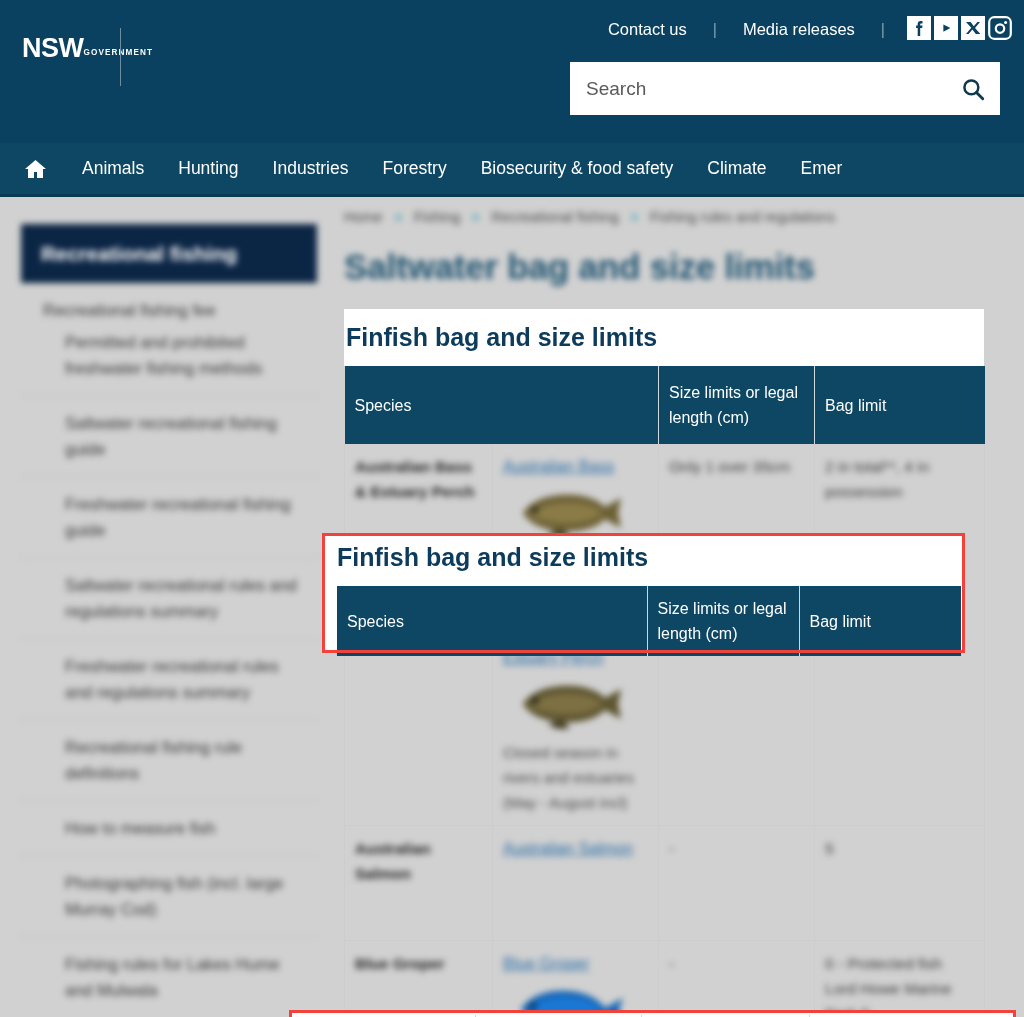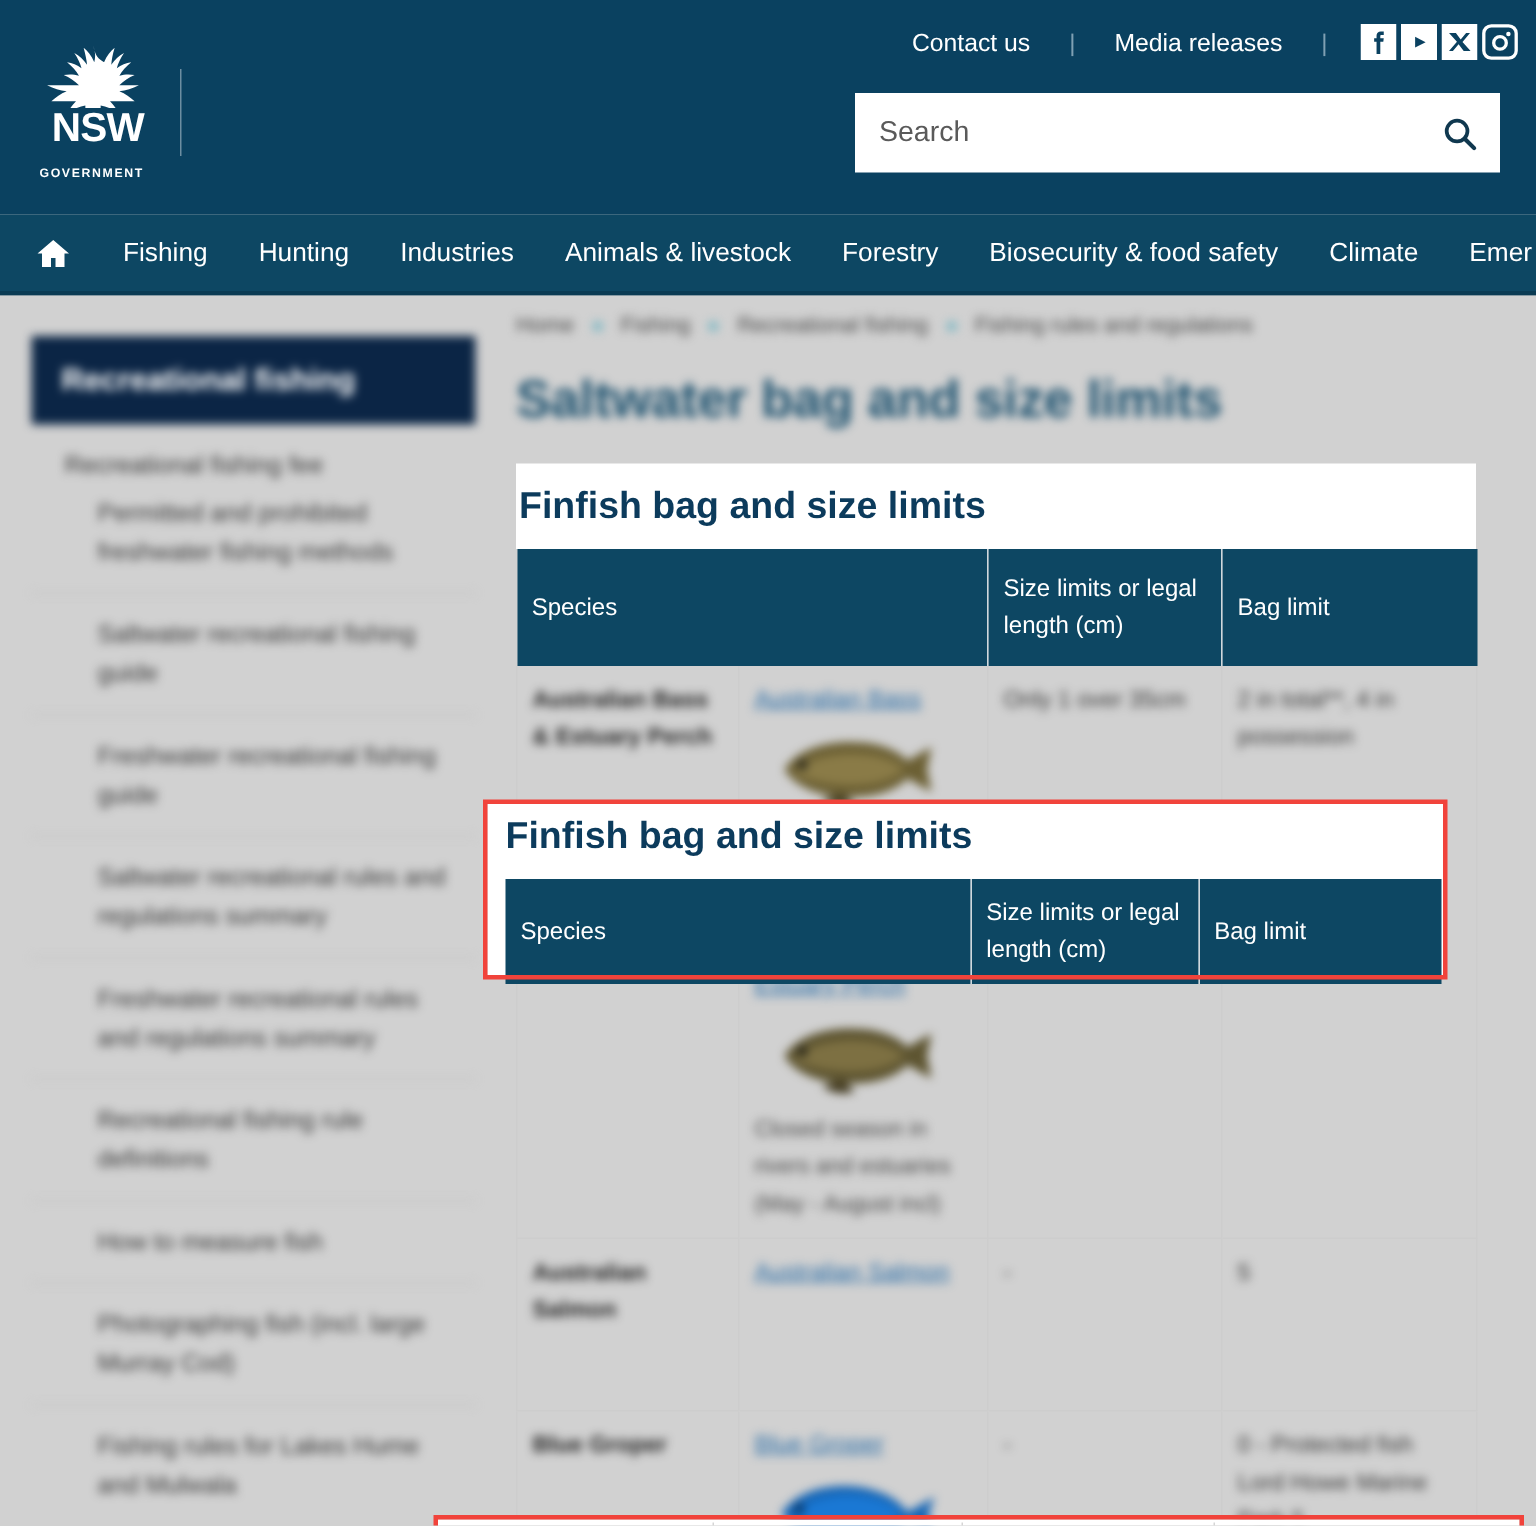--- a/index.html
+++ b/index.html
@@ -29,21 +29,21 @@
   .utility-sep {
     color: #7fa0b3; font-size: 16px; line-height: 20px;
   }
   .social-group { display: flex; align-items: center; gap: 3px; margin-left: 10px; }
   .social-ico { width: 24px; height: 24px; display:block; }
 
   .brand {
     position: absolute; left: 22px; top: 28px;
     display: flex; align-items: center;
   }
-  .nsw-logo { width: 74px; display:flex; flex-direction:column; align-items:flex-end; }
+  .nsw-logo { width: 74px; display:flex; flex-direction:row; align-items:flex-start; }
   .waratah { width: 68px; height: 44px; display:block; }
   .nsw-word {
     color: #fff; font-weight: 700; font-size: 27px; letter-spacing: -0.5px;
     line-height: 26px; font-family: "Liberation Sans", sans-serif;
   }
   .nsw-gov {
     color: #fff; font-size: 8.2px; letter-spacing: 1.1px; line-height: 11px;
     font-weight: 700;
     margin-top: 12px;
   }
@@ -243,24 +243,23 @@
       </button>
     </div>
   </header>
 
   <nav class="main-nav">
     <a class="nav-home" href="#">
       <svg width="27" height="24" viewBox="0 0 24 24">
         <path d="M12 3L1.5 12h3v9h6v-6h3v6h6v-9h3z" fill="#ffffff"></path>
       </svg>
     </a>
-    <a class="nav-item" href="#">Fishing</a>
+    <a class="nav-item" href="#">Animals</a>
     <a class="nav-item" href="#">Hunting</a>
     <a class="nav-item" href="#">Industries</a>
-    <a class="nav-item" href="#">Animals &amp; livestock</a>
     <a class="nav-item" href="#">Forestry</a>
     <a class="nav-item" href="#">Biosecurity &amp; food safety</a>
     <a class="nav-item" href="#">Climate</a>
     <a class="nav-item" href="#">Emer</a>
   </nav>
 
   <div class="content-area">
 
     <aside class="sidebar blurred">
       <div class="sidebar-head">Recreational fishing</div>

